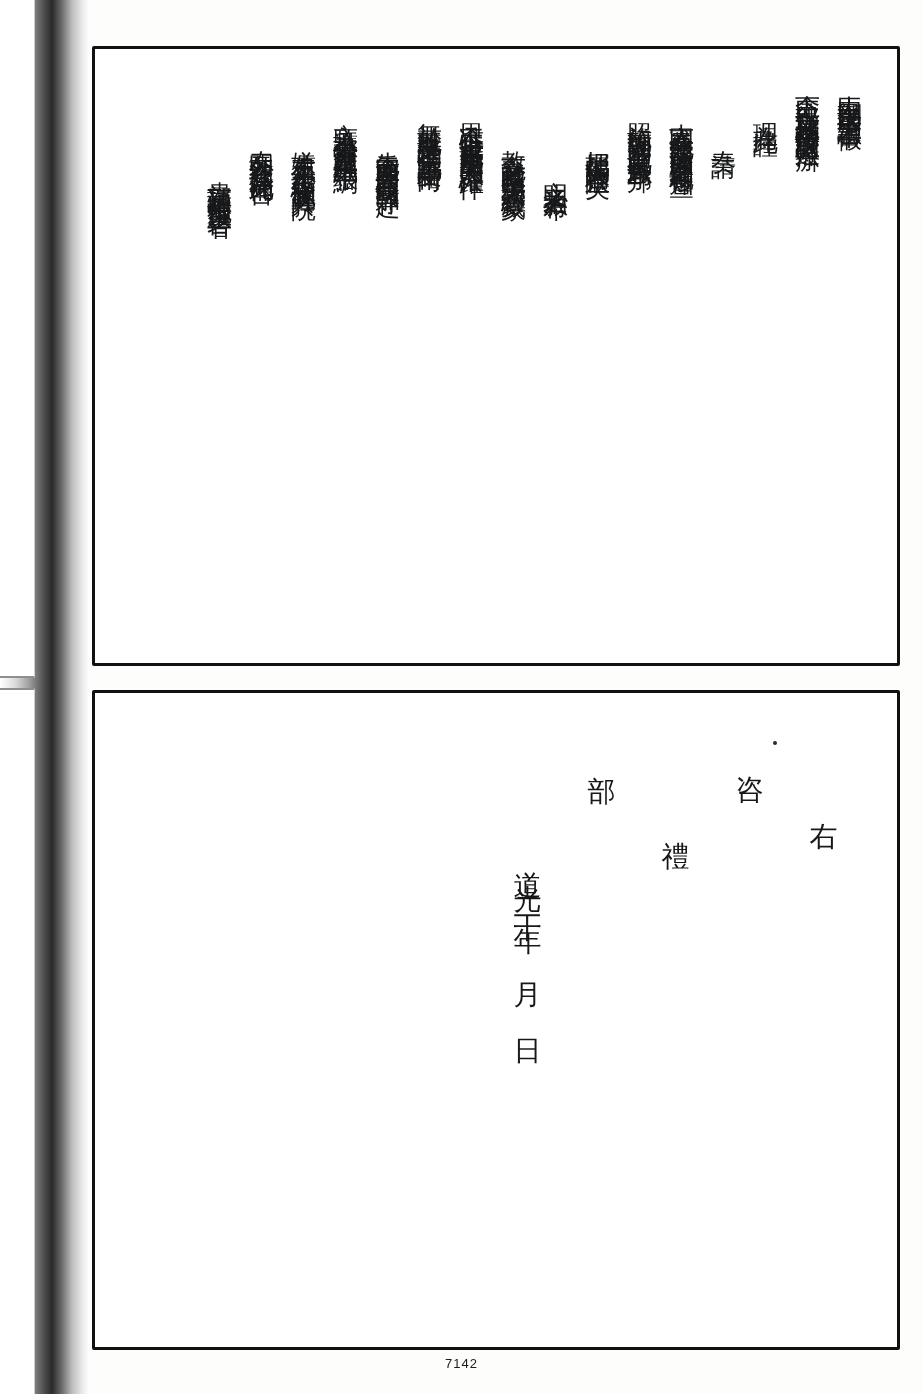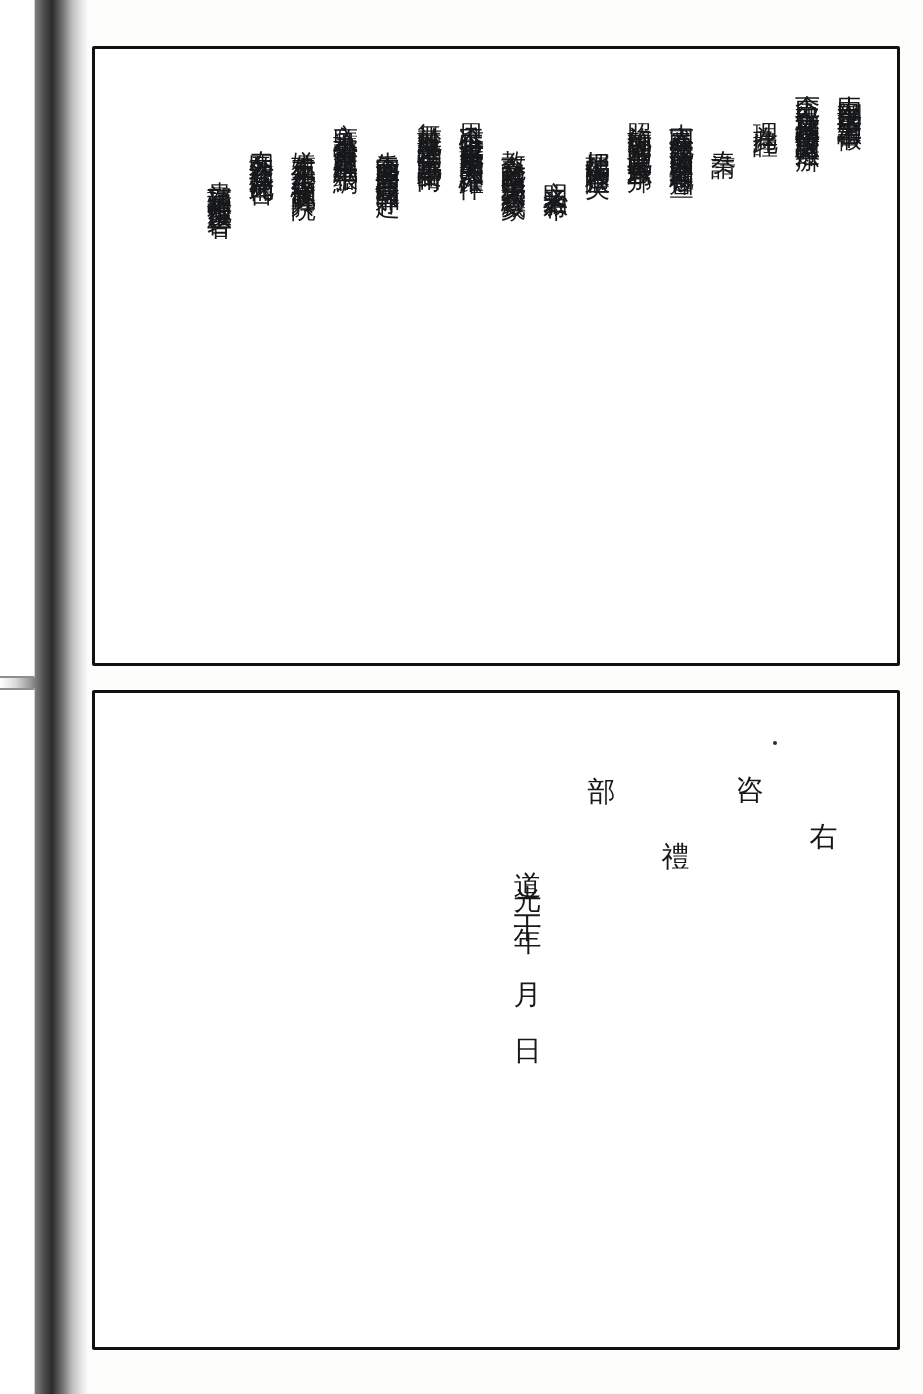--- a/index.html
+++ b/index.html
@@ -186,13 +186,14 @@
     <div class="speck" style="left:678px; top:48px;"></div>
     <div class="vcols">
       <div class="vcol heading">右</div>
       <div class="vcol">咨</div>
       <div class="vcol ministry">禮</div>
       <div class="vcol">部</div>
       <div class="vcol date">道光二十年　月　日</div>
     </div>
   </div>
 
+  <div id="folio">7142</div>
 </div>
 
 </body></html>

